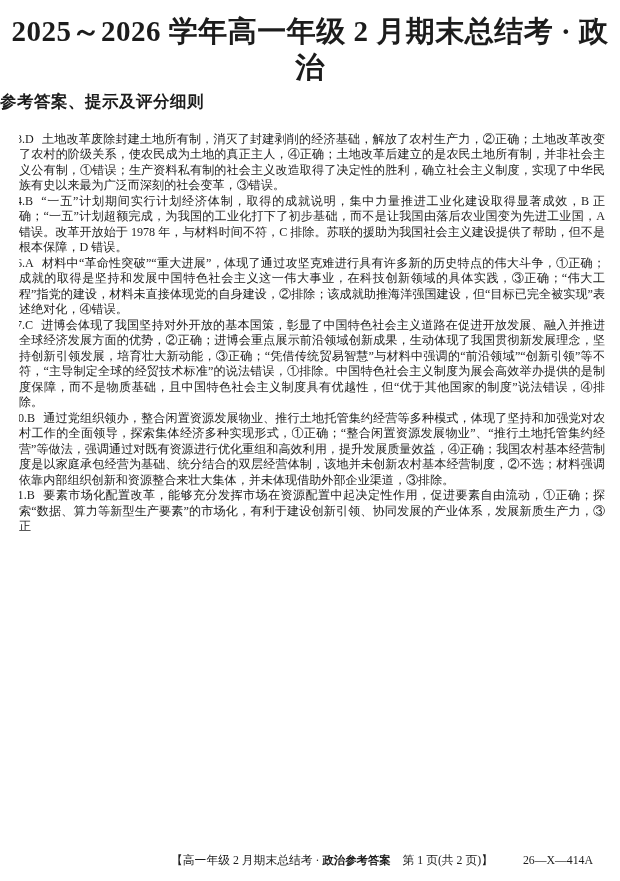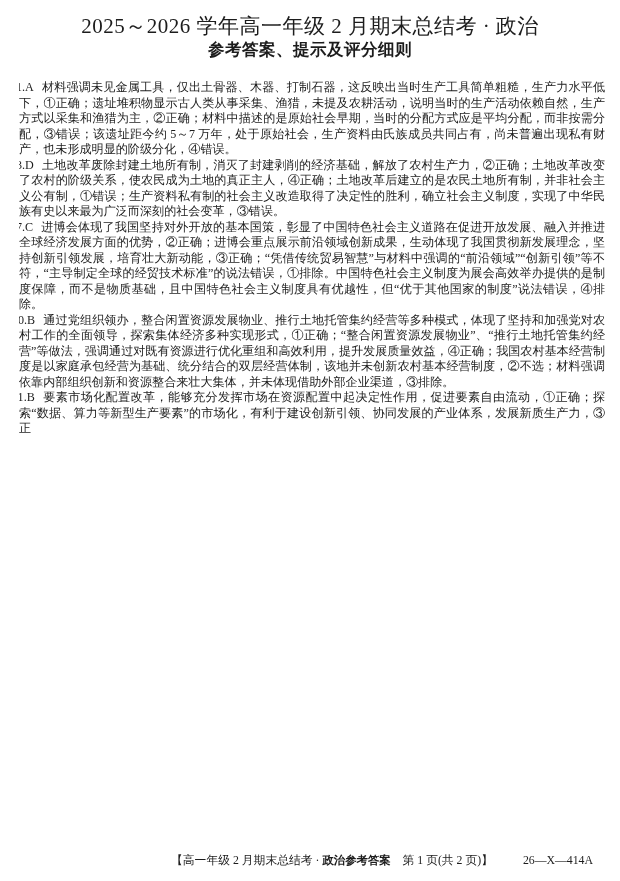--- a/index.html
+++ b/index.html
@@ -11,27 +11,27 @@
     width: 620px;
     height: 881px;
     position: relative;
     overflow: hidden;
     font-family: "Liberation Serif", "DejaVu Serif", serif;
     color: #1c1c1c;
   }
   .doc-title {
     margin-top: 13px;
     text-align: center;
-    font-size: 21px;
-    font-weight: normal;
+    font-size: 29px;
+    font-weight: bold;
     letter-spacing: 0.5px;
     line-height: 1.25;
   }
   .doc-subtitle {
-    text-align: center;
+    margin-top: 5px;
     font-size: 16.5px;
     font-weight: bold;
     font-family: "Liberation Sans", "DejaVu Sans", sans-serif;
     letter-spacing: 0.5px;
   }
   .answers {
     margin: 19px 15px 0 19px;
     font-size: 12.1px;
     line-height: 15.5px;
     text-align: justify;
@@ -74,22 +74,23 @@
     top: 0;
   }
 </style>
 </head>
 <body>
 
 <div class="doc-title">2025～2026 学年高一年级 2 月期末总结考 · 政治</div>
 <div class="doc-subtitle">参考答案、提示及评分细则</div>
 
 <div class="answers">
-    <p class="answer-item d1"><span class="answer-num">1.A</span><span>材料强调未见金属工具，仅出土骨器、木器、打制石器，这反映出当时生产工具简单粗糙，生产力水平低下，①正确；遗址堆积物显示古人类从事采集、渔猎，未提及农耕活动，说明当时的生产活动依赖自然，生产方式以采集和渔猎为主，②正确；材料中描述的是原始社会早期，当时的分配方式应是平均分配，而非按需分配，③错误；该遗址距今约 5～7 万年，处于原始社会，生产资料由氏族成员共同占有，尚未普遍出现私有财产，也未形成明显的阶级分化，④错误。</span></p>
     <p class="answer-item d1"><span class="answer-num">3.D</span><span>土地改革废除封建土地所有制，消灭了封建剥削的经济基础，解放了农村生产力，②正确；土地改革改变了农村的阶级关系，使农民成为土地的真正主人，④正确；土地改革后建立的是农民土地所有制，并非社会主义公有制，①错误；生产资料私有制的社会主义改造取得了决定性的胜利，确立社会主义制度，实现了中华民族有史以来最为广泛而深刻的社会变革，③错误。</span></p>
+    <p class="answer-item d1"><span class="answer-num">4.B</span><span>“一五”计划期间实行计划经济体制，取得的成就说明，集中力量推进工业化建设取得显著成效，B 正确；“一五”计划超额完成，为我国的工业化打下了初步基础，而不是让我国由落后农业国变为先进工业国，A 错误。改革开放始于 1978 年，与材料时间不符，C 排除。苏联的援助为我国社会主义建设提供了帮助，但不是根本保障，D 错误。</span></p>
+    <p class="answer-item d1"><span class="answer-num">6.A</span><span>材料中“革命性突破”“重大进展”，体现了通过攻坚克难进行具有许多新的历史特点的伟大斗争，①正确；成就的取得是坚持和发展中国特色社会主义这一伟大事业，在科技创新领域的具体实践，③正确；“伟大工程”指党的建设，材料未直接体现党的自身建设，②排除；该成就助推海洋强国建设，但“目标已完全被实现”表述绝对化，④错误。</span></p>
     <p class="answer-item d1"><span class="answer-num">7.C</span><span>进博会体现了我国坚持对外开放的基本国策，彰显了中国特色社会主义道路在促进开放发展、融入并推进全球经济发展方面的优势，②正确；进博会重点展示前沿领域创新成果，生动体现了我国贯彻新发展理念，坚持创新引领发展，培育壮大新动能，③正确；“凭借传统贸易智慧”与材料中强调的“前沿领域”“创新引领”等不符，“主导制定全球的经贸技术标准”的说法错误，①排除。中国特色社会主义制度为展会高效举办提供的是制度保障，而不是物质基础，且中国特色社会主义制度具有优越性，但“优于其他国家的制度”说法错误，④排除。</span></p>
     <p class="answer-item d2"><span class="answer-num">10.B</span><span>通过党组织领办，整合闲置资源发展物业、推行土地托管集约经营等多种模式，体现了坚持和加强党对农村工作的全面领导，探索集体经济多种实现形式，①正确；“整合闲置资源发展物业”、“推行土地托管集约经营”等做法，强调通过对既有资源进行优化重组和高效利用，提升发展质量效益，④正确；我国农村基本经营制度是以家庭承包经营为基础、统分结合的双层经营体制，该地并未创新农村基本经营制度，②不选；材料强调依靠内部组织创新和资源整合来壮大集体，并未体现借助外部企业渠道，③排除。</span></p>
     <p class="answer-item d2"><span class="answer-num">11.B</span><span>要素市场化配置改革，能够充分发挥市场在资源配置中起决定性作用，促进要素自由流动，①正确；探索“数据、算力等新型生产要素”的市场化，有利于建设创新引领、协同发展的产业体系，发展新质生产力，③正</span></p>
   </div>
 
 <div class="page-footer">
   <div class="footer-caption"><span>【高一年级 2 月期末总结考 · </span><span class="footer-bold">政治参考答案</span><span>　第 1 页(共 2 页)】</span></div>
   <div class="footer-code">26—X—414A</div>
 </div>
 

